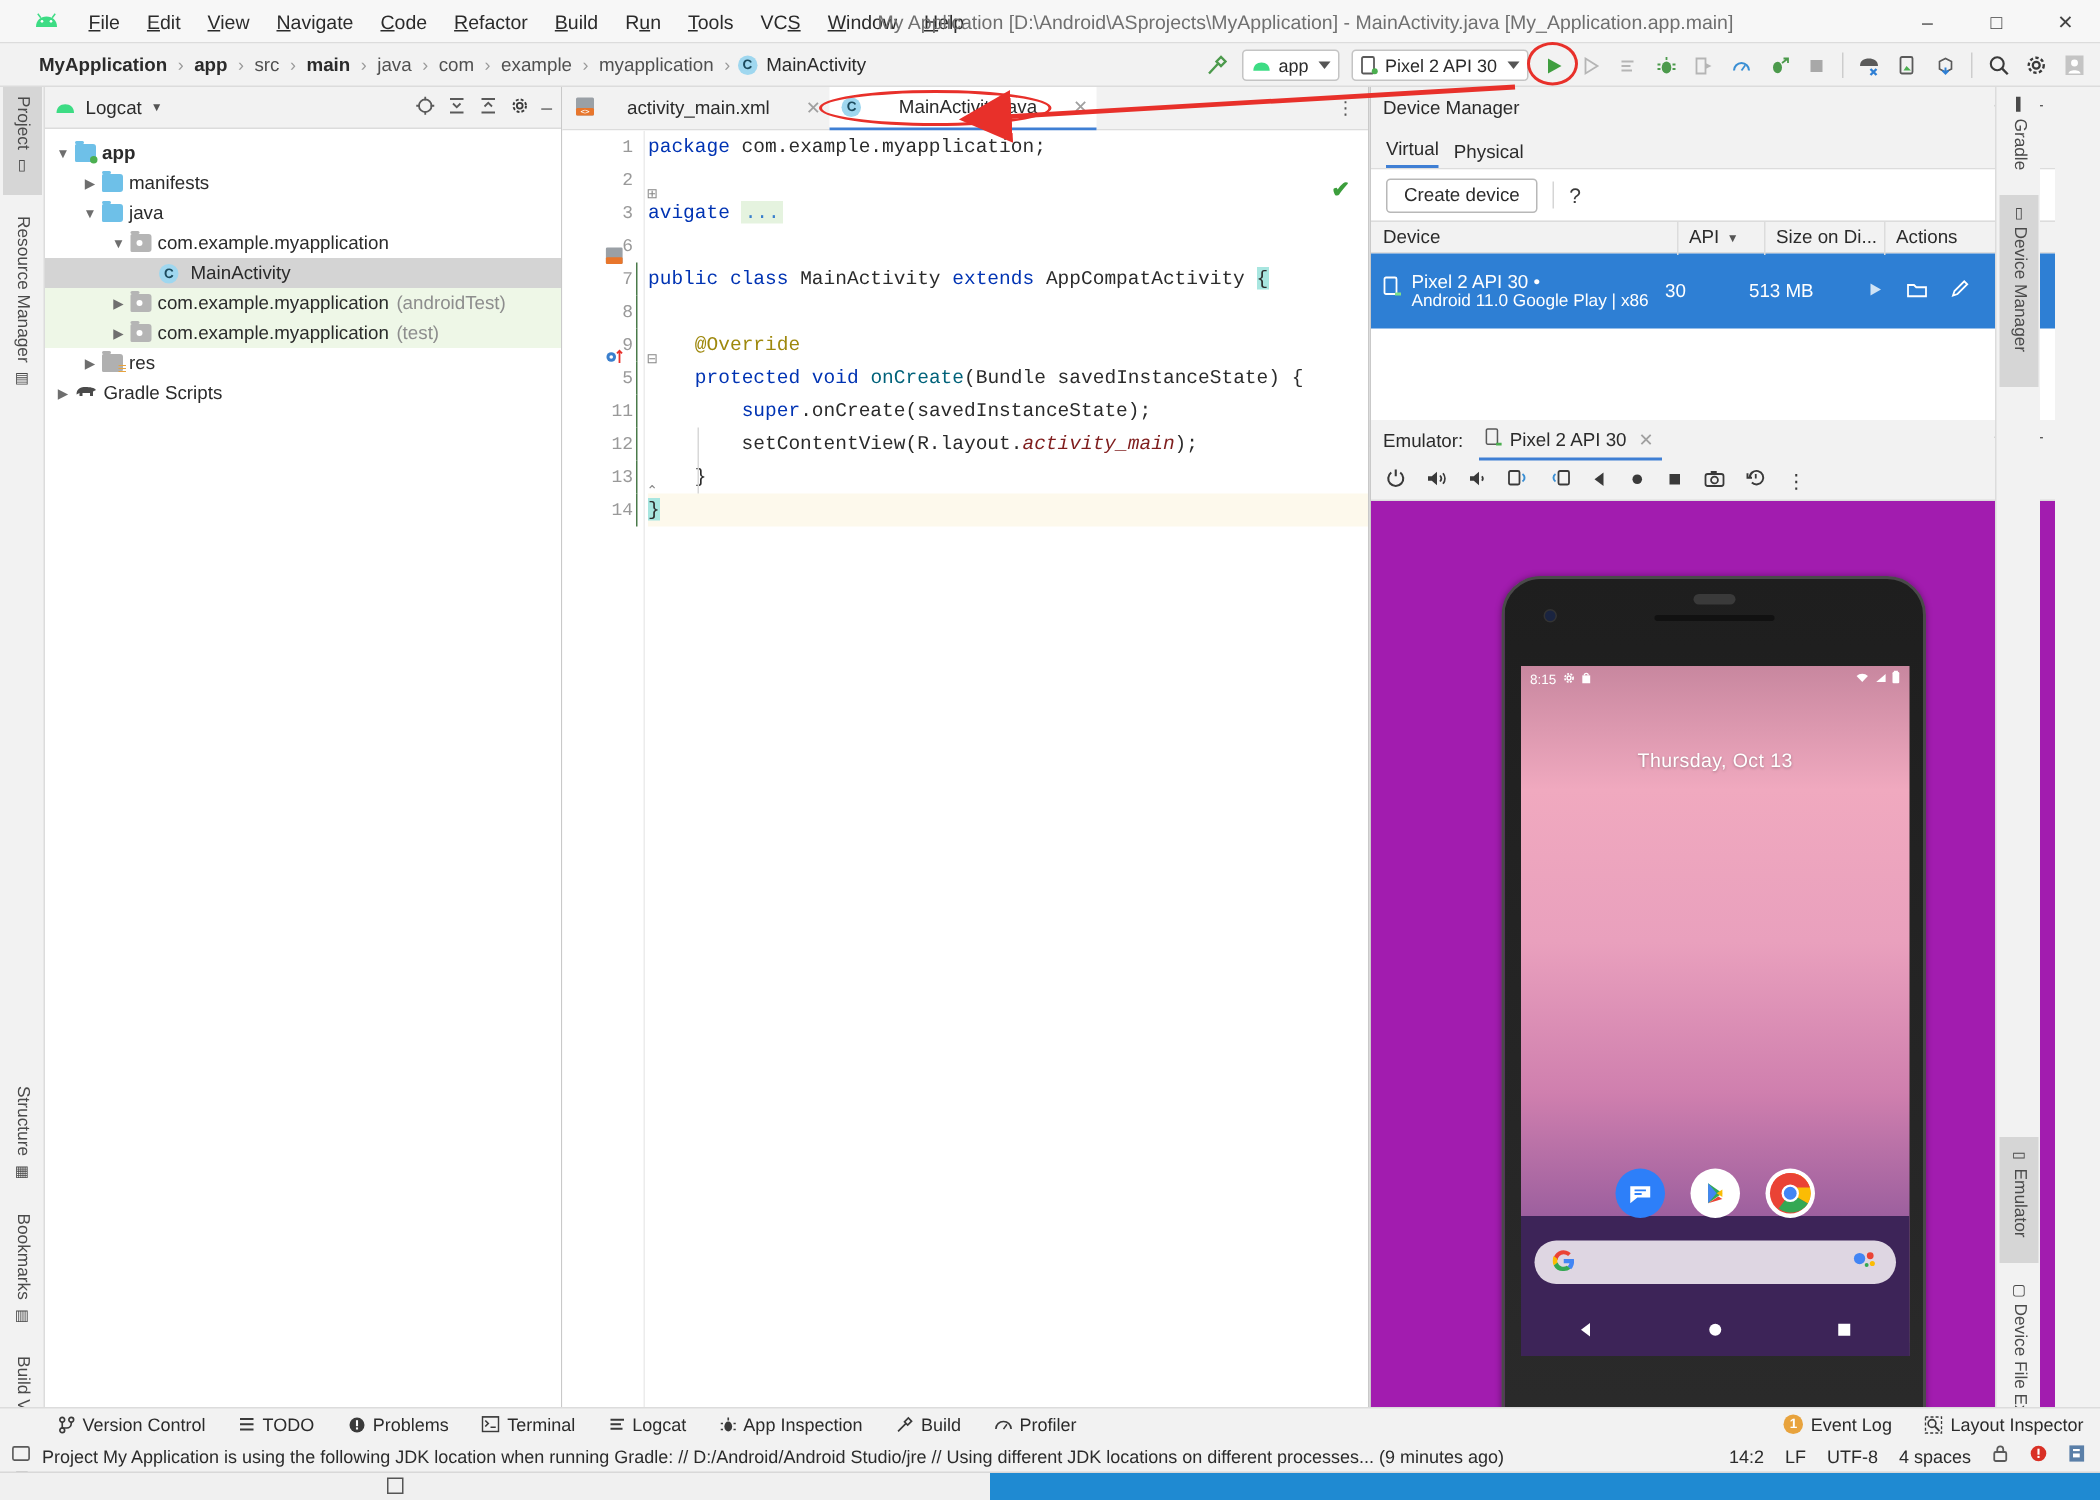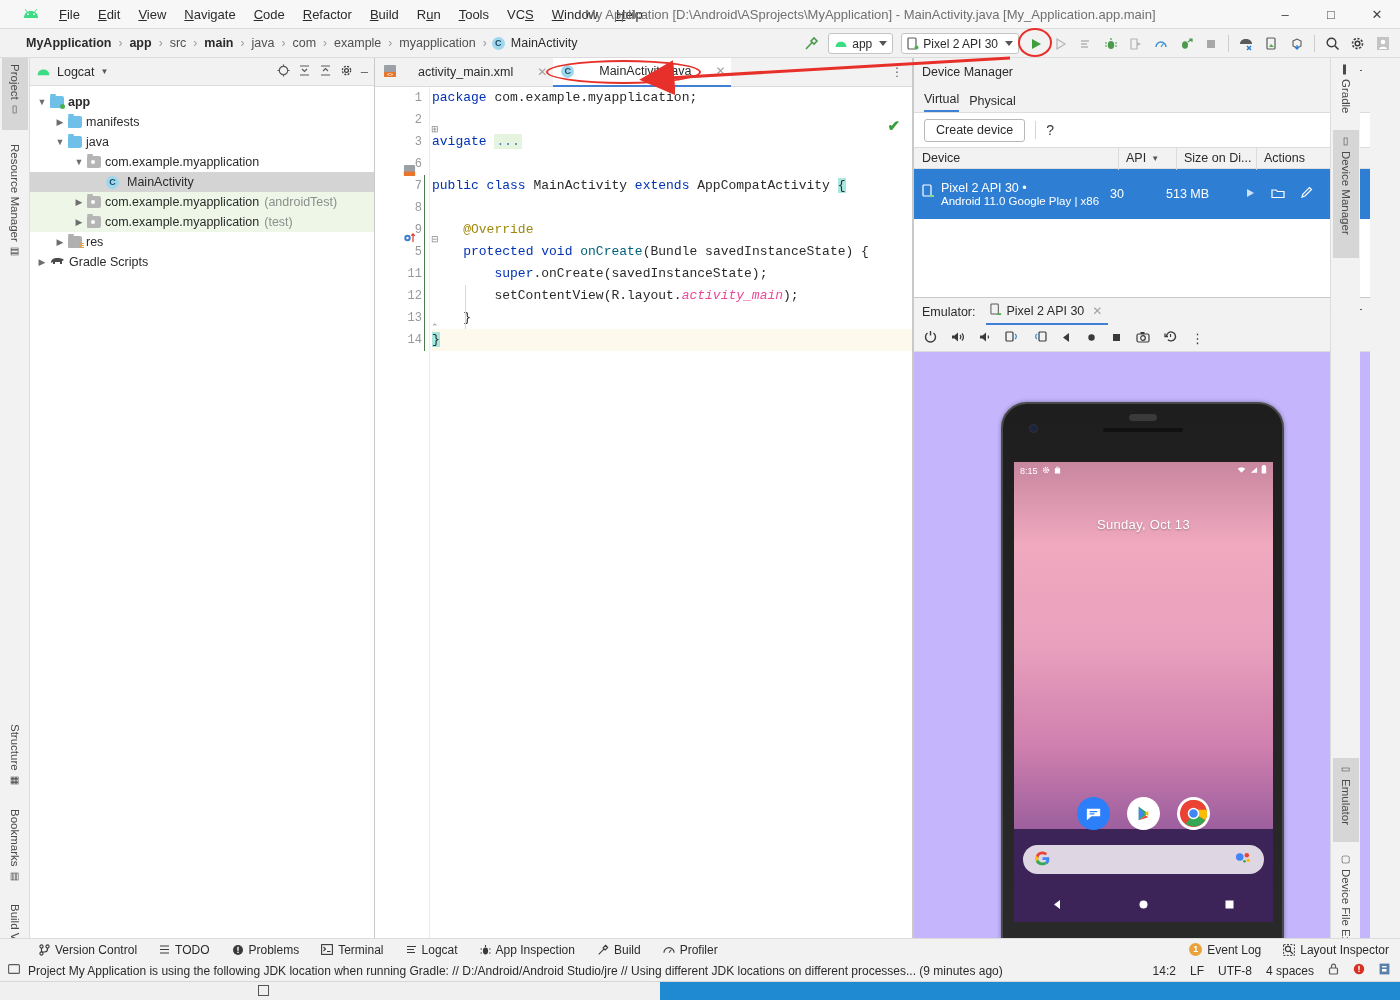--- a/index.html
+++ b/index.html
@@ -120,21 +120,21 @@
     position:absolute; left:0; top:0; width:55px; height:100%;
     background:#fff; border-right:1px solid #ececec;
   }
   .gline { height:22px; line-height:22px; text-align:right; padding-right:7px; color:#999; font-size:12px; font-family:"Liberation Mono", monospace;}
   .code-lines { position:absolute; left:57px; top:0; right:0; font-family:"Liberation Mono", monospace; font-size:13px;}
   .cline { height:22px; line-height:22px; white-space:pre; }
   .cline.cur { background:#fdf9ec; }
   .kw { color:#0033b3; font-weight:500;}
   .ann { color:#9e880d; }
   .meth { color:#00627a; }
-  .fld { color:#ec4899; font-style:italic; }
+  .fld { color:#7f1d1d; font-style:italic; }
   .hl { background:#a8e6e0; }
   .imp-dots { background:#e5f3df; color:#3a7fcd; padding:0 2px; }
   .vline { position:absolute; left:-8px; top:0; bottom:0; width:1px; background:#4a7a4a; }
   .indentline { position:absolute; width:1px; background:#d8d8d8; }
   .check { position:absolute; right:12px; top:30px; color:#3c9e3c; font-size:15px; font-weight:bold;}
 
   
   .dm {
     position:absolute; left:913px; top:58px; width:457px; height:240px;
     background:#fff; border-left:1px solid #c9c9c9; border-bottom:1px solid #c9c9c9;
@@ -155,26 +155,26 @@
   .th { padding-left:8px; position:relative; }
   .th + .th:before{content:""; position:absolute; left:0; top:-3px; height:22px; width:1px; background:#dcdcdc;}
   .dm-row { height:50px; background:#2e7fd4; color:#fff; display:flex; align-items:center; font-size:12.5px;}
   .dev-cell { width:196px; padding-left:8px; display:flex; gap:6px; align-items:flex-start;}
   .dev-name { font-size:12.5px; }
   .dev-sub { font-size:11.5px; }
   .api-cell{width:56px;} .size-cell{width:78px;}
   .act-cell{ display:flex; gap:15px; align-items:center; }
 
   
-  .emu { position:absolute; left:913px; top:298px; width:457px; height:665px; background:#f2f2f2; border-left:1px solid #c9c9c9;}
+  .emu { position:absolute; left:913px; top:280px; width:457px; height:665px; background:#f2f2f2; border-left:1px solid #c9c9c9;}
   .emu-head { height:27px; display:flex; align-items:center; padding:0 8px; gap:10px; font-size:12.5px; background:#f2f2f2;}
   .emu-tab { display:flex; align-items:center; gap:5px; padding:4px 6px 4px 4px; border-bottom:2px solid #3f7fd4; }
   .emu-head .r { margin-left:auto; display:flex; gap:12px; color:#5a5a5a;}
   .emu-toolbar { height:27px; display:flex; align-items:center; padding:0 10px; gap:14px; color:#3a3a3a; font-size:13px; border-bottom:1px solid #dcdcdc;}
-  .emu-stage { position:relative; height:608px; background:#c4b5fd; }
+  .emu-stage { position:relative; height:608px; background:#a21caf; }
   .phone {
     position:absolute; left:87px; top:50px; width:283px; height:595px;
     background:linear-gradient(180deg,#1e1e1e,#2b2b2b); border-radius:26px;
     border:2px solid #4a4a4a; box-shadow:0 0 4px rgba(0,0,0,.35);
   }
   .phone-screen {
     position:absolute; left:11px; top:58px; width:259px; height:460px; overflow:hidden;
     background:linear-gradient(180deg,#c8879f 0%,#f0a9bf 18%,#e9a0bd 40%,#cf7fae 62%,#9c5f9e 80%,#6b4585 100%);
   }
   .sb { height:17px; display:flex; align-items:center; padding:0 6px; color:#fff; font-size:9px; gap:4px;}
@@ -738,21 +738,21 @@
                   </svg></span>
               <span><svg width="9" height="8" viewBox="0 0 10 8">
                     <path d="M9 1 L9 7 L2 7 Z" fill="#fff"></path>
                   </svg></span>
               <span><svg width="6" height="9" viewBox="0 0 6 10">
                     <rect x="1.4" y="0" width="3" height="1.2" fill="#fff"></rect>
                     <rect x="0.4" y="1.2" width="5" height="8.3" rx="0.8" fill="#fff"></rect>
                   </svg></span>
             </span>
           </div>
-          <div class="datetext">Sunday, Oct 13</div>
+          <div class="datetext">Thursday, Oct 13</div>
           <div class="hills"></div>
 
           <div class="appicons">
             <div class="aicon" style="background:#2d7ff9">
               <svg width="19" height="19" viewBox="0 0 20 20">
                   <path d="M3 5 h14 v8 h-9 l-5 4 z" fill="#fff"></path>
                   <path d="M6 8 h8 M6 10.5 h5" stroke="#2d7ff9" stroke-width="1.3"></path>
                 </svg>
             </div>
             <div class="aicon" style="background:#fff">

